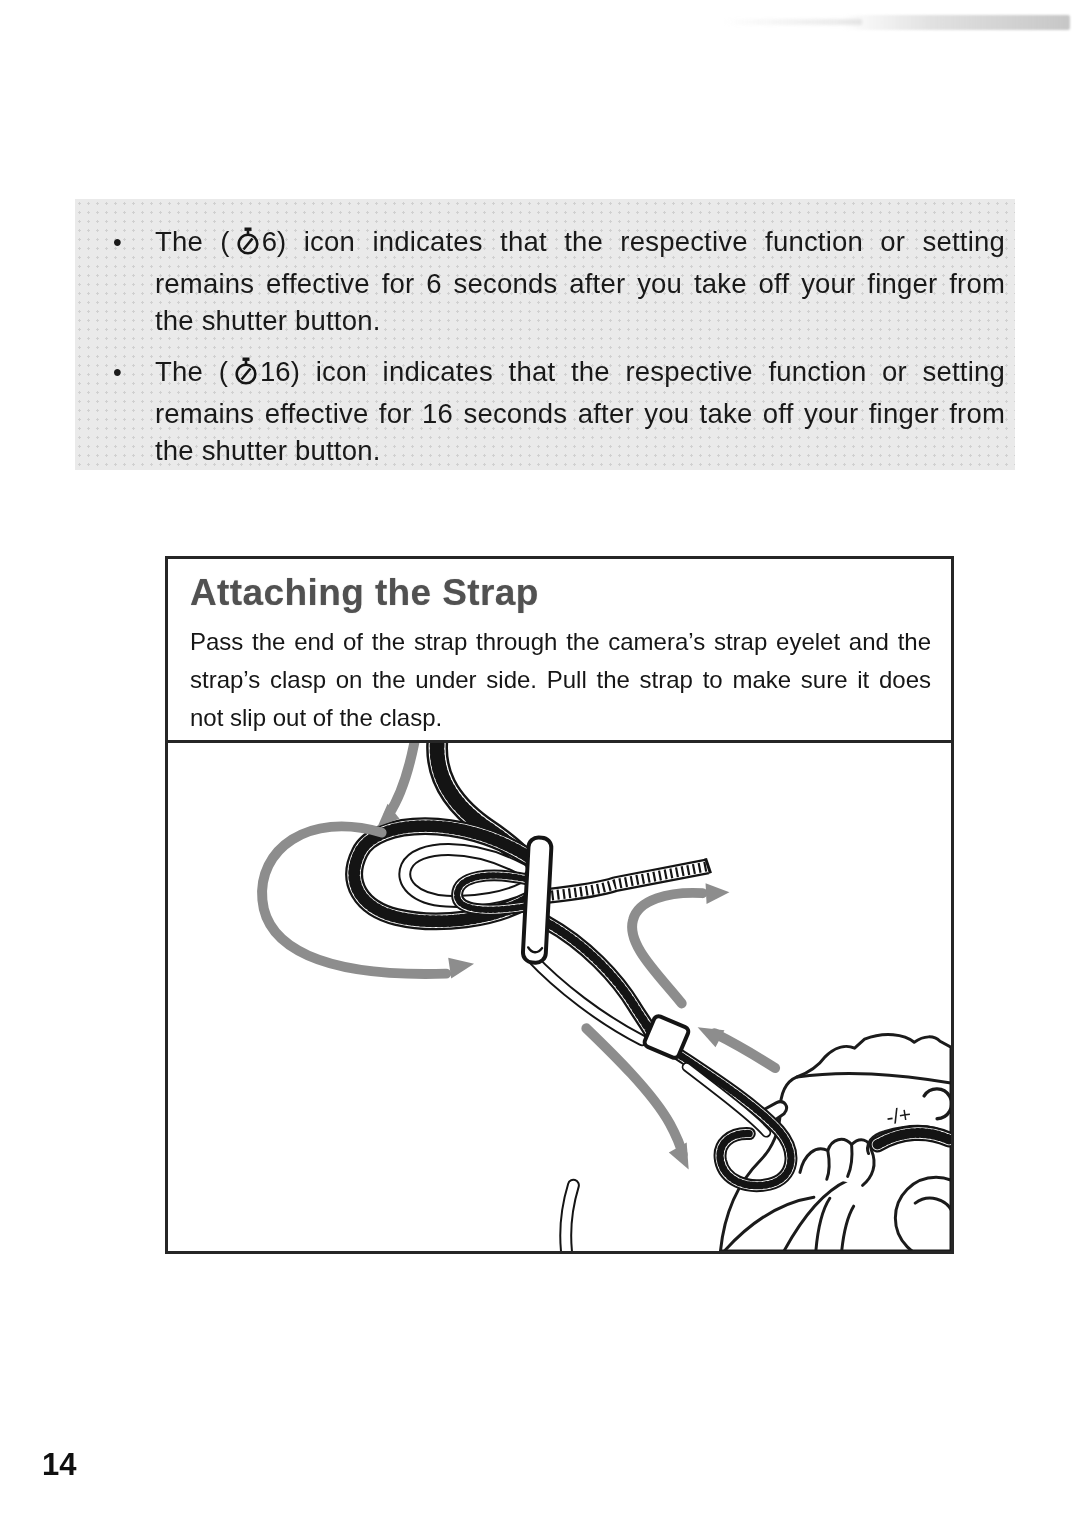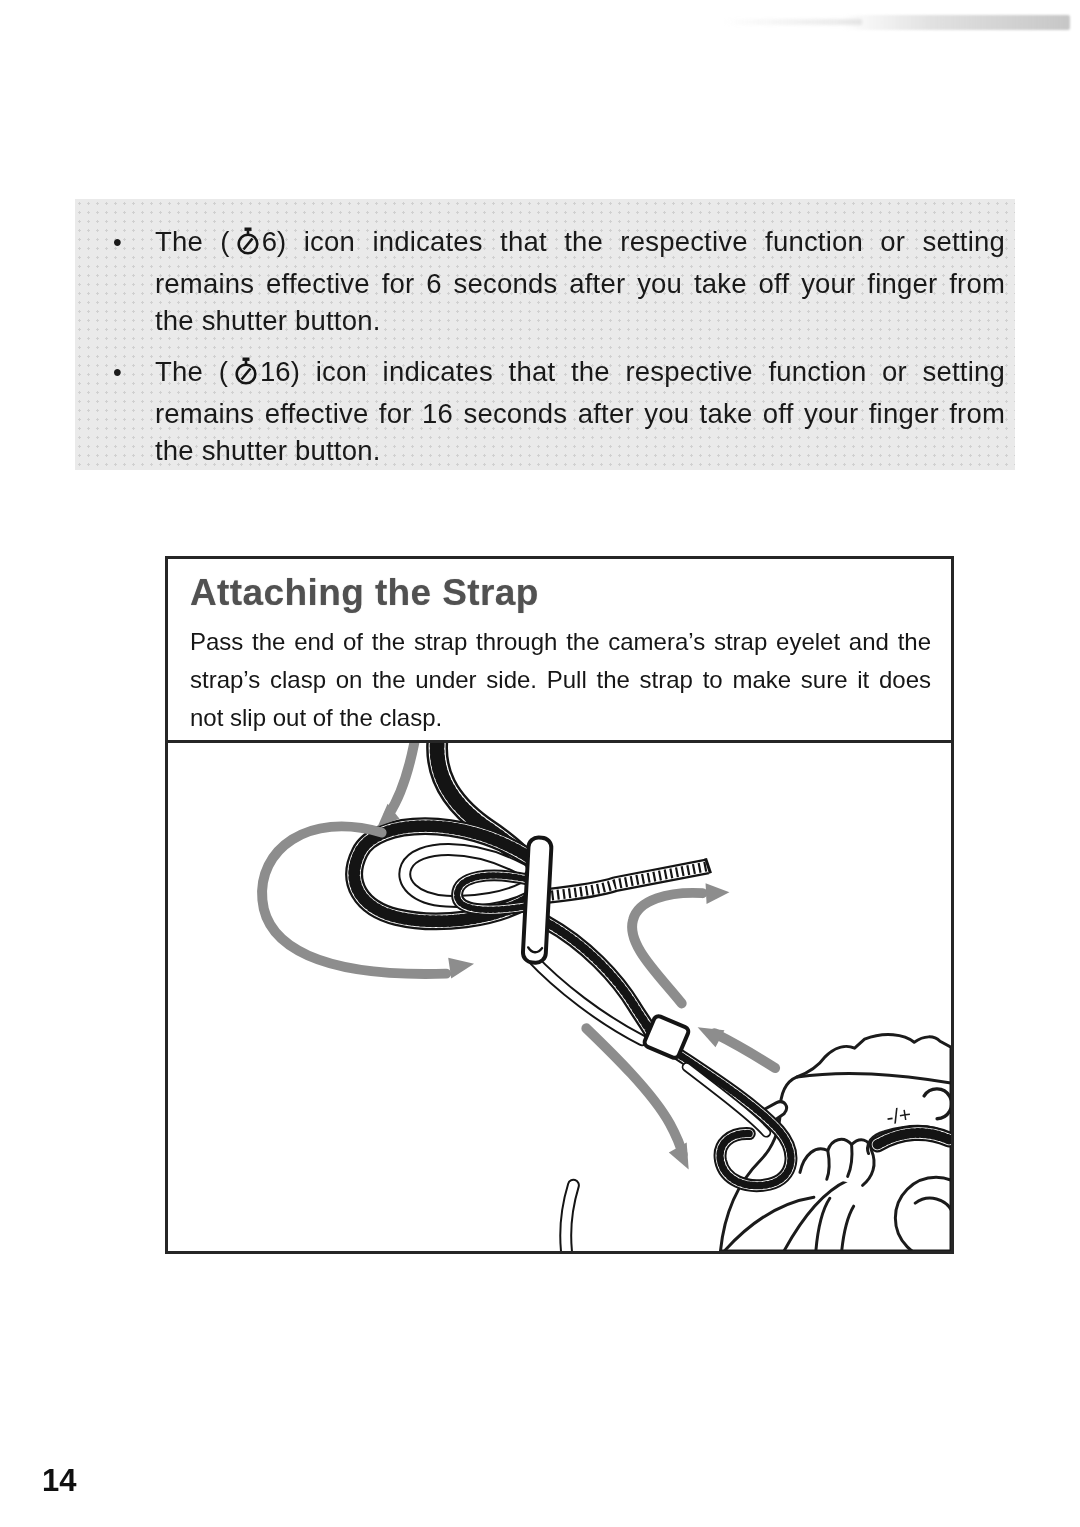--- a/index.html
+++ b/index.html
@@ -52,21 +52,21 @@
     margin:0 0 9px 0;font-size:37px;font-weight:bold;color:#515151;
     letter-spacing:.4px;text-shadow:0 0 1px rgba(120,120,120,.55);
   }
   .strap-body{
     margin:0;font-size:24px;line-height:38px;text-align:justify;color:#161616;
   }
   .illustration{position:relative;width:100%;height:508px;overflow:hidden;}
   .illustration svg{display:block;width:100%;height:100%;}
 
   .page-number{
-    position:absolute;left:42px;top:1447px;font-size:31px;font-weight:bold;color:#101010;margin-top:16px;
+    position:absolute;left:42px;top:1447px;font-size:31px;font-weight:bold;color:#101010;
   }
 </style>
 </head>
 <body>
 
 <div class="scan-smudge"></div>
 
 <section class="note-box">
 
   <div class="bullet-row">

